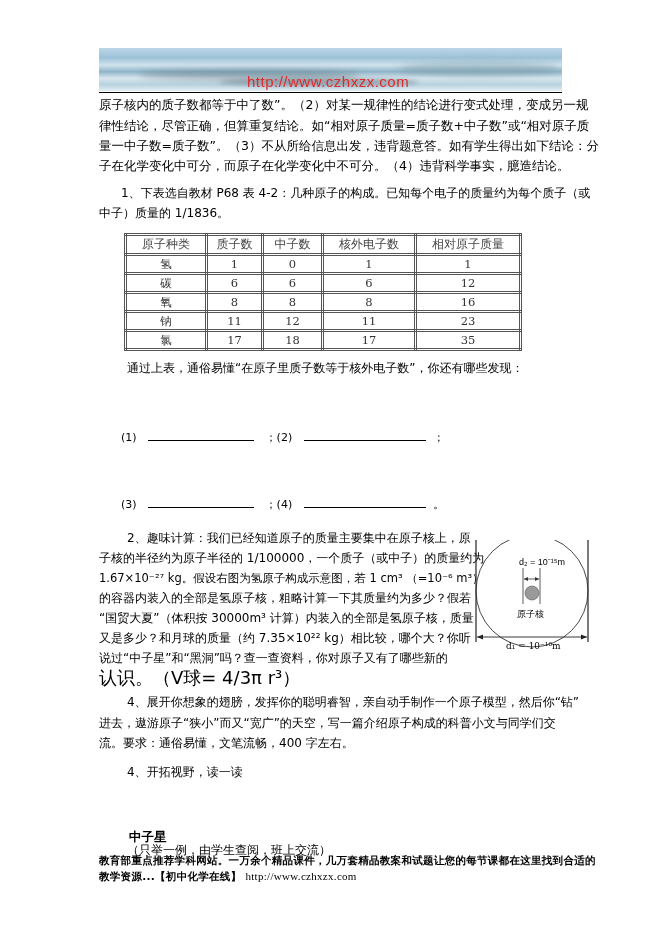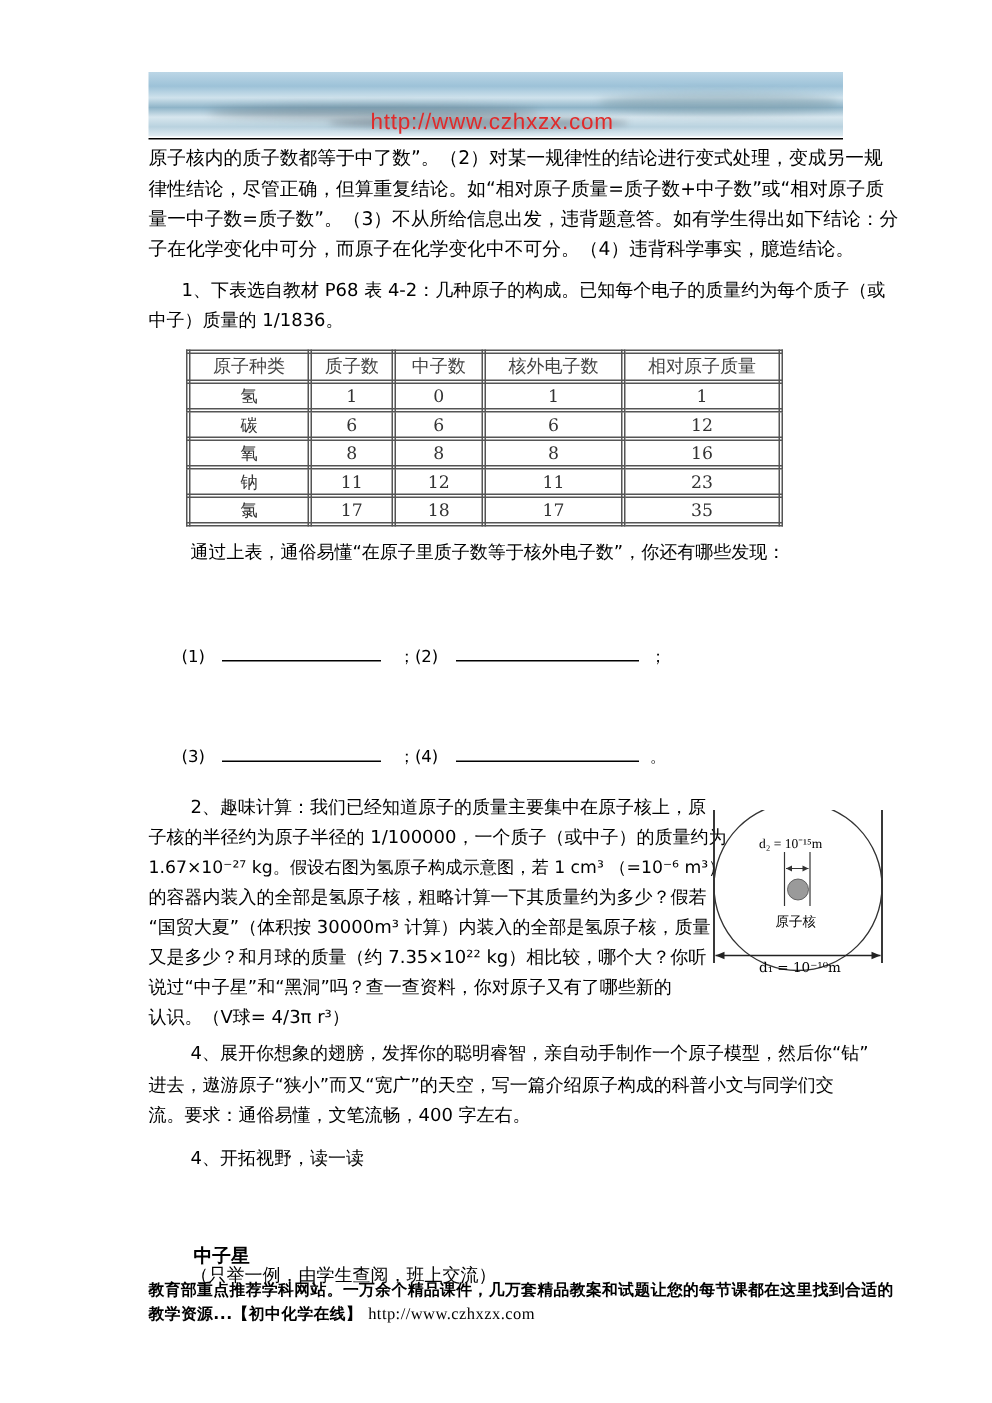--- a/index.html
+++ b/index.html
@@ -142,38 +142,38 @@
   <span style="margin-left:4px;">。</span>
 </div>
 
 <div class="abs line" style="left:127px; top:528px; font-size:12px;">2、趣味计算：我们已经知道原子的质量主要集中在原子核上，原</div>
 <div class="abs line" style="left:99px; top:548px; font-size:12px;">子核的半径约为原子半径的 1/100000，一个质子（或中子）的质量约为</div>
 <div class="abs line" style="left:99px; top:568px; font-size:11.5px;">1.67×10⁻²⁷ kg。假设右图为氢原子构成示意图，若 1 cm³ （=10⁻⁶ m³）</div>
 <div class="abs line" style="left:99px; top:588px; font-size:12px;">的容器内装入的全部是氢原子核，粗略计算一下其质量约为多少？假若</div>
 <div class="abs line" style="left:99px; top:608px; font-size:12px;">“国贸大夏”（体积按 30000m³ 计算）内装入的全部是氢原子核，质量</div>
 <div class="abs line" style="left:99px; top:628px; font-size:12px;">又是多少？和月球的质量（约 7.35×10²² kg）相比较，哪个大？你听</div>
 <div class="abs line" style="left:99px; top:648px; font-size:12px;">说过“中子星”和“黑洞”吗？查一查资料，你对原子又有了哪些新的</div>
-<div class="abs line" style="left:99px; top:668px; font-size:12px;">认识。（V球= 4/3π r³）</div>
+<div class="abs line" style="left:99px; top:668px; font-size:18px;">认识。（V球= 4/3π r³）</div>
 
 <div id="diagram" class="abs">
   <svg width="125" height="110" viewBox="0 0 125 110">
     <line x1="3" y1="0" x2="3" y2="102" stroke="#222" stroke-width="1.2"></line>
     <line x1="115" y1="0" x2="115" y2="102" stroke="#222" stroke-width="1.2"></line>
     <circle cx="59" cy="51" r="56" fill="none" stroke="#333" stroke-width="0.9"></circle>
     <line x1="50" y1="28" x2="50" y2="64" stroke="#333" stroke-width="0.8"></line>
     <line x1="67" y1="28" x2="67" y2="64" stroke="#333" stroke-width="0.8"></line>
     <line x1="51" y1="39" x2="66" y2="39" stroke="#333" stroke-width="0.8"></line>
     <polygon points="51,39 55,37 55,41" fill="#333"></polygon>
     <polygon points="66,39 62,37 62,41" fill="#333"></polygon>
     <circle cx="59" cy="53" r="7" fill="#9a9a9a" stroke="#555" stroke-width="0.6"></circle>
     <line x1="4" y1="97" x2="114" y2="97" stroke="#222" stroke-width="0.9"></line>
     <polygon points="4,97 10,94.5 10,99.5" fill="#222"></polygon>
     <polygon points="114,97 108,94.5 108,99.5" fill="#222"></polygon>
   </svg>
-  <div class="abs" style="left:33px; top:15px; font-size:9px; font-family:Liberation Serif, serif; white-space:nowrap;">d₂ = 10⁻¹⁵m</div>
+  <div class="abs" style="left:46px; top:15px; font-size:9px; font-family:Liberation Sans, sans-serif; white-space:nowrap;">d₂ = 10⁻¹⁵m</div>
   <div class="abs" style="left:44px; top:68px; font-size:9px; white-space:nowrap;">原子核</div>
   <div class="abs" style="left:33px; top:101px; font-size:9px; font-family:'DejaVu Serif', serif; white-space:nowrap;">d₁ = 10⁻¹⁰m</div>
 </div>
 
 <div class="abs line" style="left:127px; top:692px; font-size:12px;">4、展开你想象的翅膀，发挥你的聪明睿智，亲自动手制作一个原子模型，然后你“钻”</div>
 <div class="abs line" style="left:99px; top:713px; font-size:12px;">进去，遨游原子“狭小”而又“宽广”的天空，写一篇介绍原子构成的科普小文与同学们交</div>
 <div class="abs line" style="left:99px; top:733px; font-size:12px;">流。要求：通俗易懂，文笔流畅，400 字左右。</div>
 
 <div class="abs line" style="left:127px; top:762px; font-size:12px;">4、开拓视野，读一读</div>
 <div class="abs line" style="left:127px; top:840px; font-size:12px;">（只举一例，由学生查阅，班上交流）</div>

